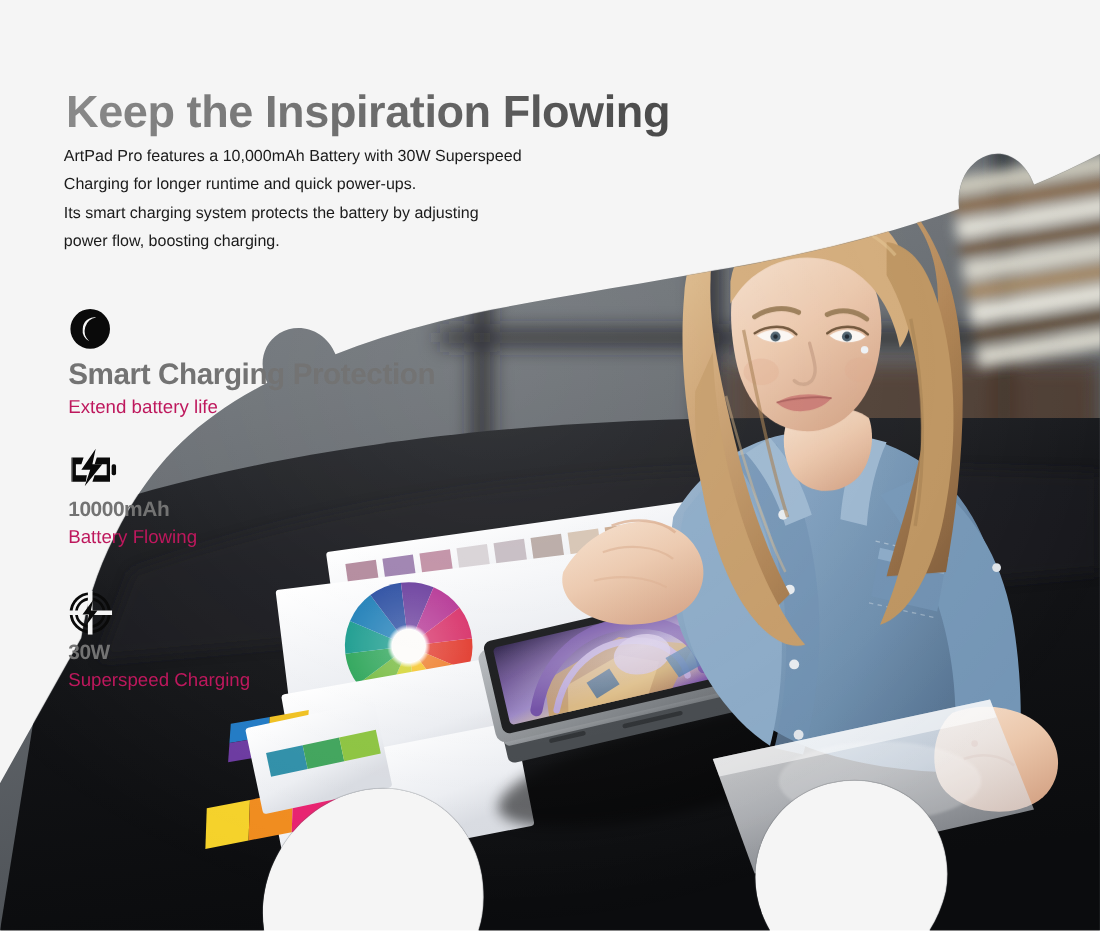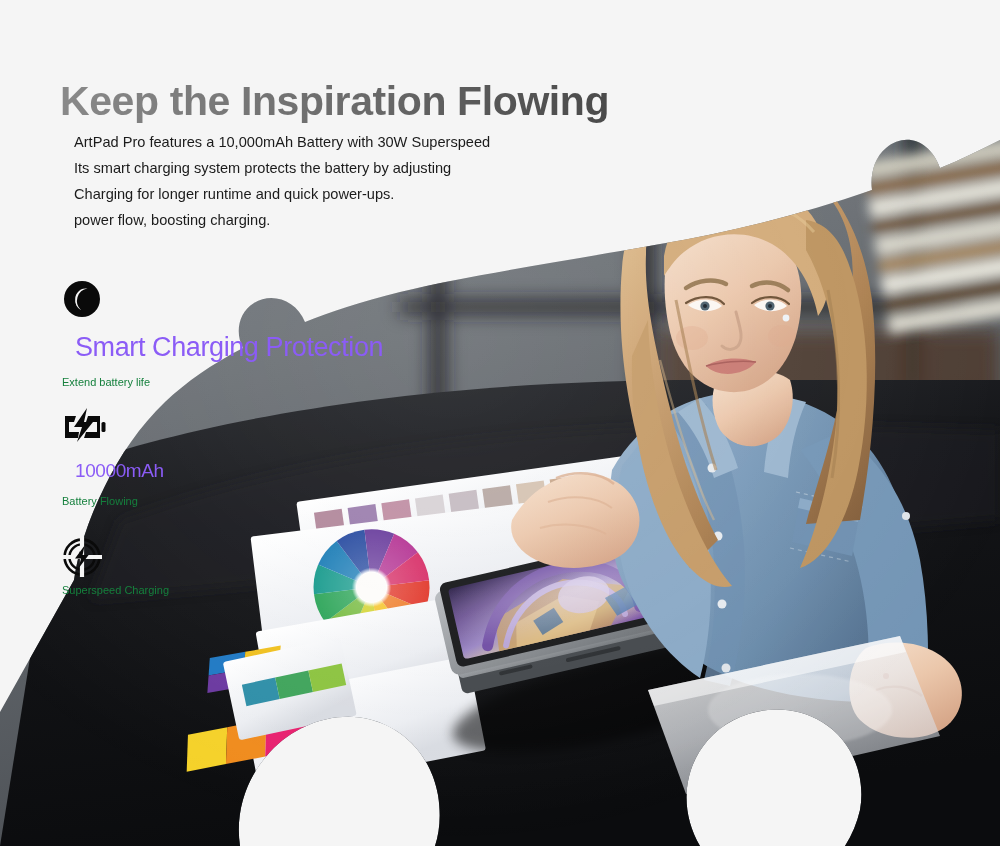--- a/index.html
+++ b/index.html
@@ -46,21 +46,21 @@
     background: linear-gradient(100deg, #8a8a8a 0%, #7d7d7d 22%, #6a6a6a 55%, #565656 80%, #4a4a4a 100%);
     -webkit-background-clip: text;
     background-clip: text;
     color: transparent;
     -webkit-text-fill-color: transparent;
     white-space: nowrap;
   }
 
   .intro {
     position: absolute;
-    left: 74px;
+    left: 58px;
     top: 129px;
     width: 470px;
     font-size: 14.6px;
     line-height: 26px;
     color: #1b1b1b;
     font-weight: normal;
   }
   .intro p { margin: 0; }
 
   
@@ -74,33 +74,33 @@
 
   .feat-icon {
     display: block;
     height: 40px;
     margin-bottom: 6px;
   }
   .feat-icon svg { display: block; }
 
   .feat-title {
     font-size: 27px;
-    font-weight: normal;
-    color: #8b5cf6;
+    font-weight: bold;
+    color: #737373;
     letter-spacing: -0.4px;
     line-height: 1.12;
-    margin: 13px;
+    margin: 0;
     white-space: nowrap;
   }
   .feature-2 .feat-title,
   .feature-3 .feat-title { font-size: 19px; }
 
   .feat-sub {
-    font-size: 11px;
-    color: #15803d;
+    font-size: 17px;
+    color: #be185d;
     margin-top: 4px;
     line-height: 1.3;
     white-space: nowrap;
   }
 </style>
 </head>
 <body>
 
 <div class="page">
 
@@ -489,22 +489,22 @@
       </g>
     </svg>
   </div>
 
   <div class="content">
 
     <h1 class="headline">Keep the Inspiration Flowing</h1>
 
     <div class="intro">
       <p>ArtPad Pro features a 10,000mAh Battery with 30W Superspeed</p>
+      <p>Charging for longer runtime and quick power-ups.</p>
       <p>Its smart charging system protects the battery by adjusting</p>
-      <p>Charging for longer runtime and quick power-ups.</p>
       <p>power flow, boosting charging.</p>
     </div>
 
     <div class="feature feature-1">
       <span class="feat-icon">
         <svg width="40" height="40" viewBox="0 0 40 40" xmlns="http://www.w3.org/2000/svg">
           <path d="M20 2 A18 18 0 1 0 20 38 A18 18 0 1 0 20 2 Z
                    M13.2 20 A10.6 10.6 0 0 1 25.6 9.6
                    A12.4 12.4 0 0 0 19.2 31.2
                    A10.6 10.6 0 0 1 13.2 20 Z" fill="#0a0a0a" fill-rule="evenodd"></path>
@@ -549,17 +549,18 @@
           </g>
 
           <g stroke="#f5f5f5" stroke-width="4.2" stroke-linecap="butt">
             <line x1="20" y1="0" x2="20" y2="40"></line>
             <line x1="0" y1="20" x2="40" y2="20"></line>
           </g>
 
           <path d="M22.6 8.5 L13 21.6 L19 21.6 L16.4 31.5 L26.6 18 L20.6 18 Z" fill="#0a0a0a"></path>
         </svg>
       </span>
+      <div class="feat-title">30W</div>
       <div class="feat-sub">Superspeed Charging</div>
     </div>
 
   </div>
 </div>
 
 </body></html>

